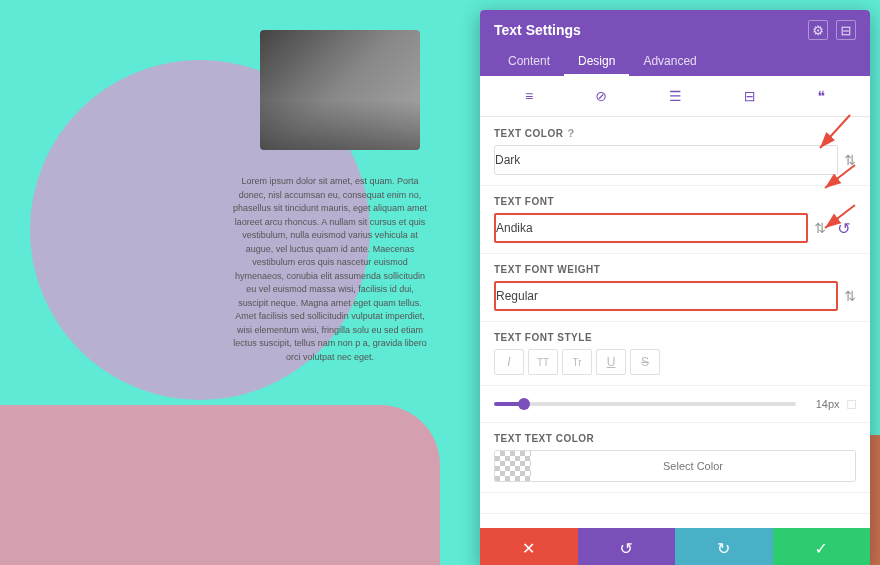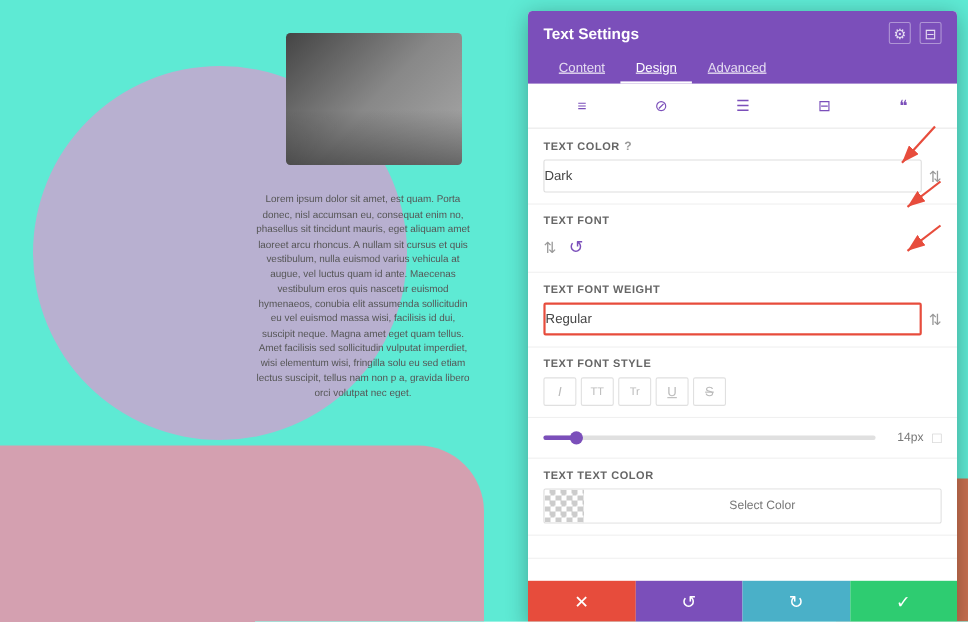--- a/index.html
+++ b/index.html
@@ -122,21 +122,20 @@
       align-items: center;
       justify-content: center;
       border: 1px solid rgba(255,255,255,0.4);
       border-radius: 2px;
     }
 
     
     .panel-tabs {
       display: flex;
       gap: 0;
-      text-decoration: underline;
     }
     .panel-tab {
       padding: 6px 14px;
       font-size: 12px;
       color: rgba(255,255,255,0.8);
       cursor: pointer;
       border-bottom: 2px solid transparent;
     }
     .panel-tab.active {
       color: white;
@@ -410,20 +409,25 @@
         </select>
         <span class="select-arrows">⇅</span>
       </div>
     </div>
 
     <div class="form-section">
       <div class="form-label">
         <span>Text Font</span>
       </div>
       <div class="select-row">
+        <select class="form-select select-highlighted">
+          <option>Andika</option>
+          <option>Arial</option>
+          <option>Georgia</option>
+        </select>
         <span class="select-arrows">⇅</span>
         <div class="undo-icon">↺</div>
       </div>
     </div>
 
     <div class="form-section">
       <div class="form-label">
         <span>Text Font Weight</span>
       </div>
       <div class="select-row">

